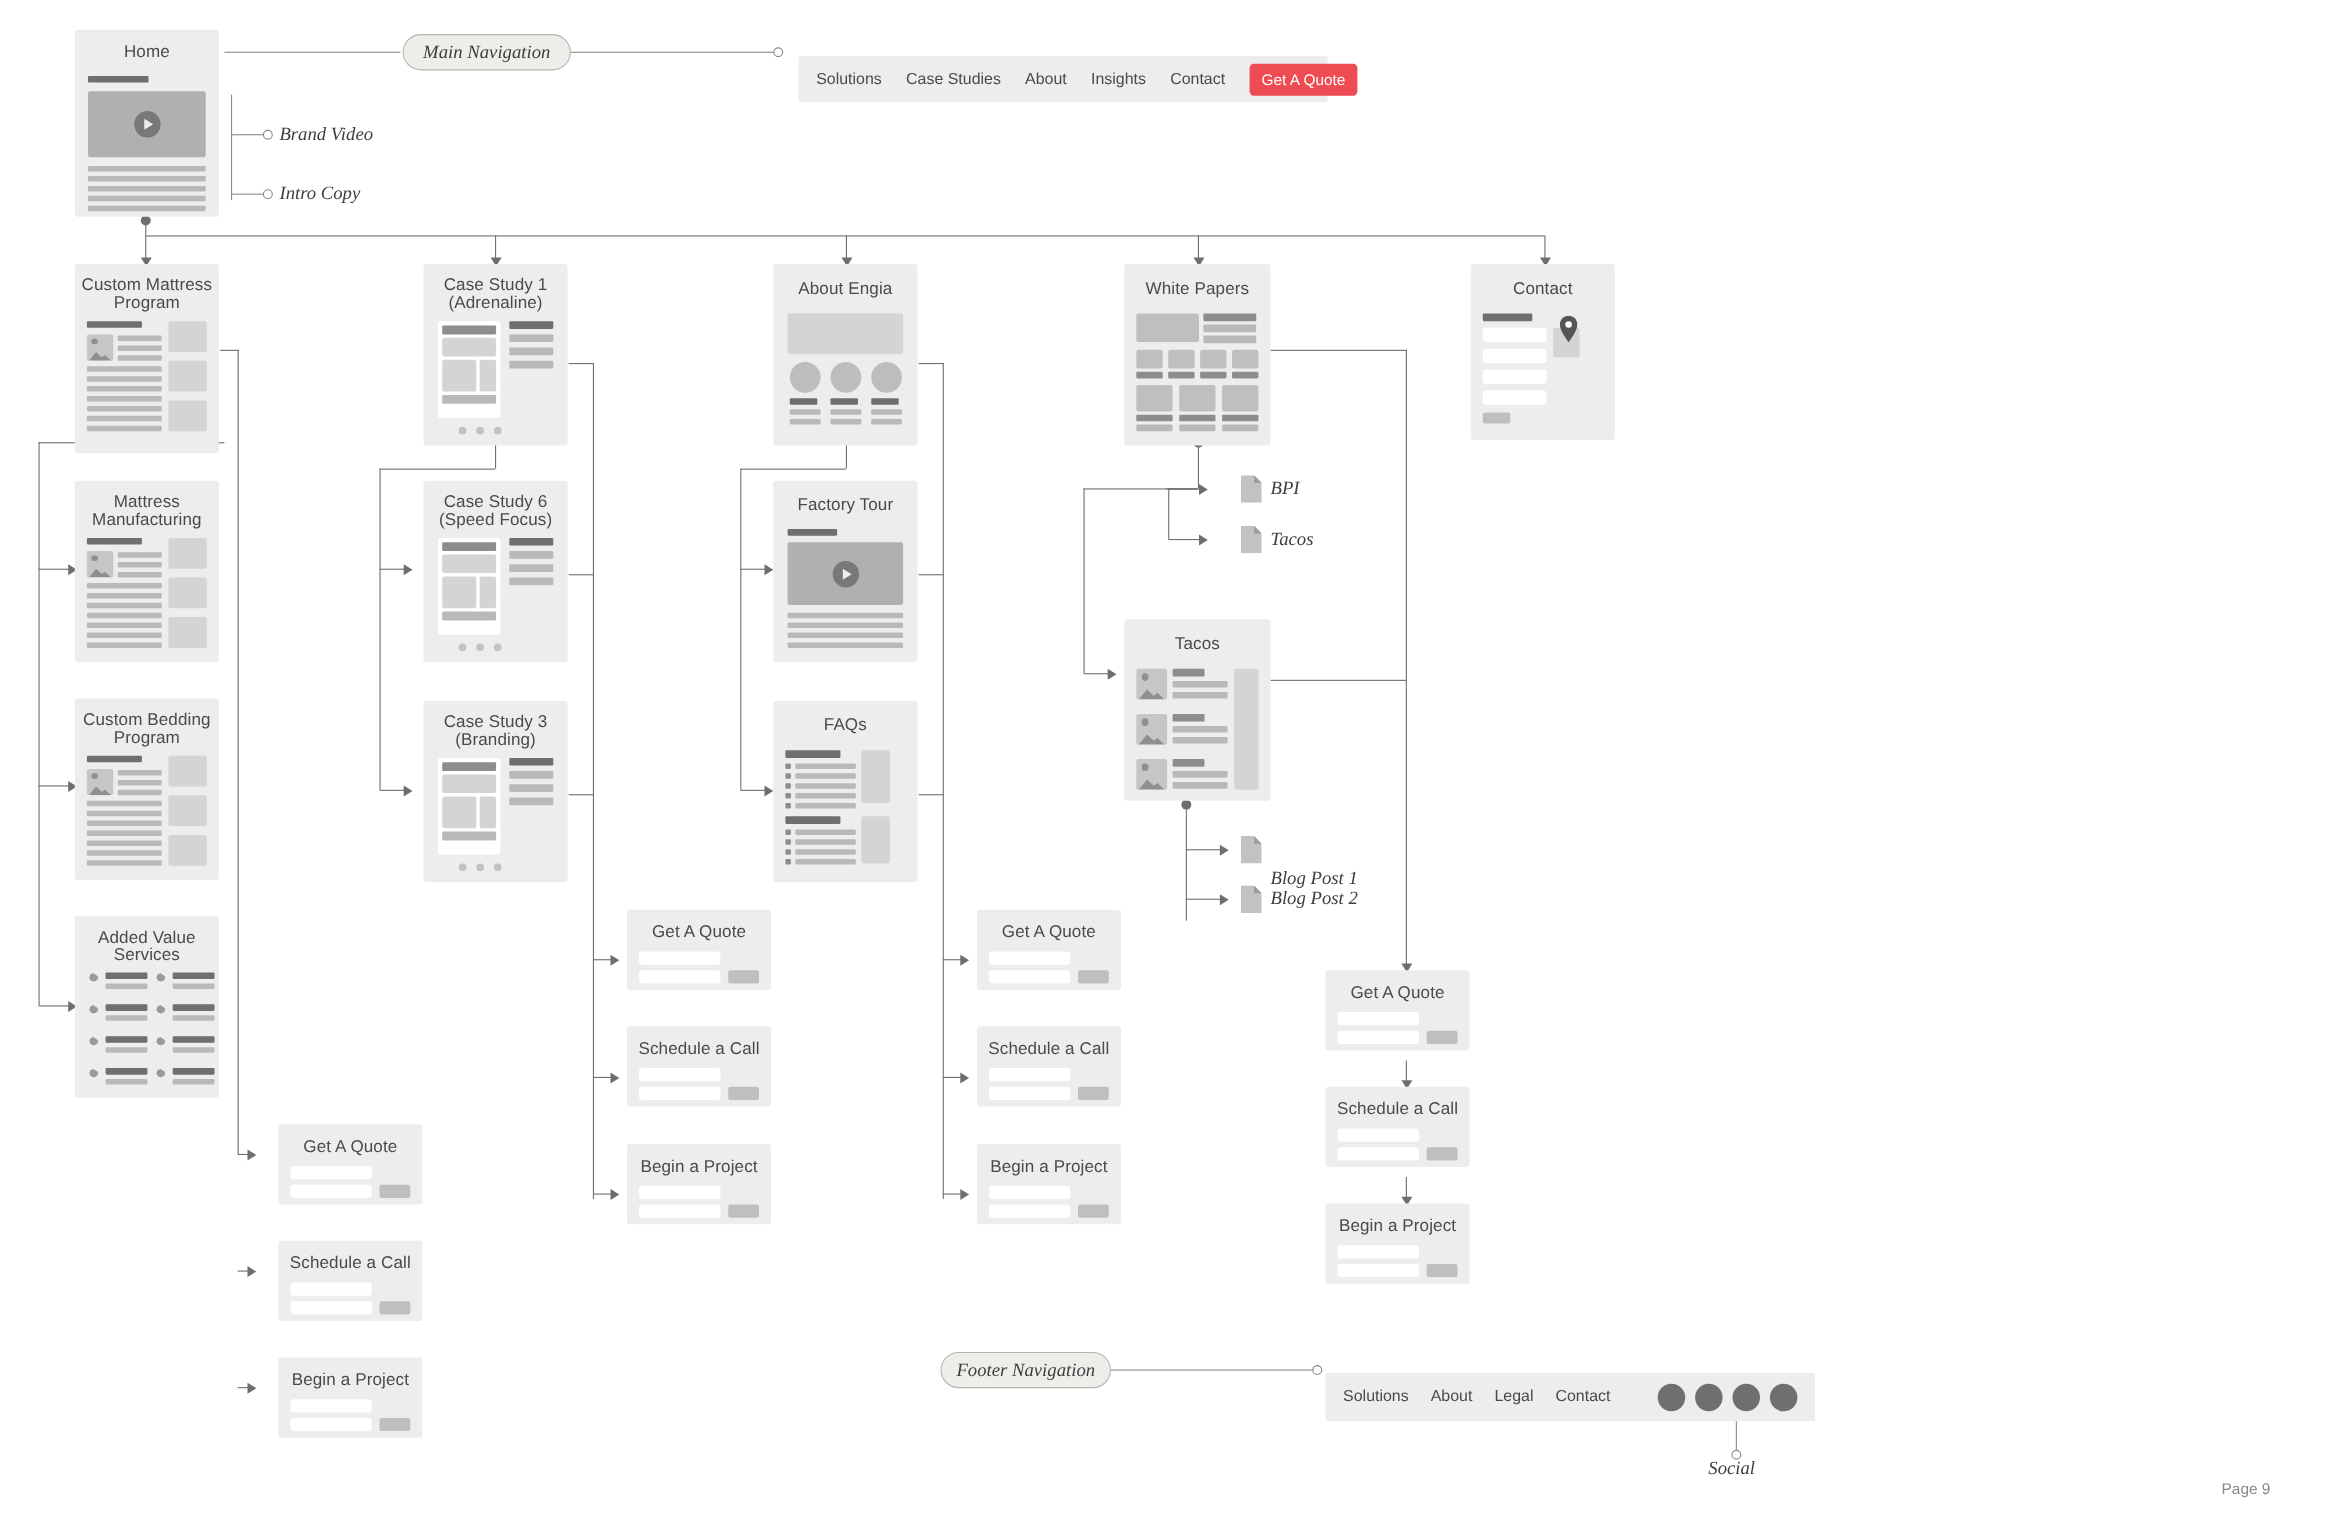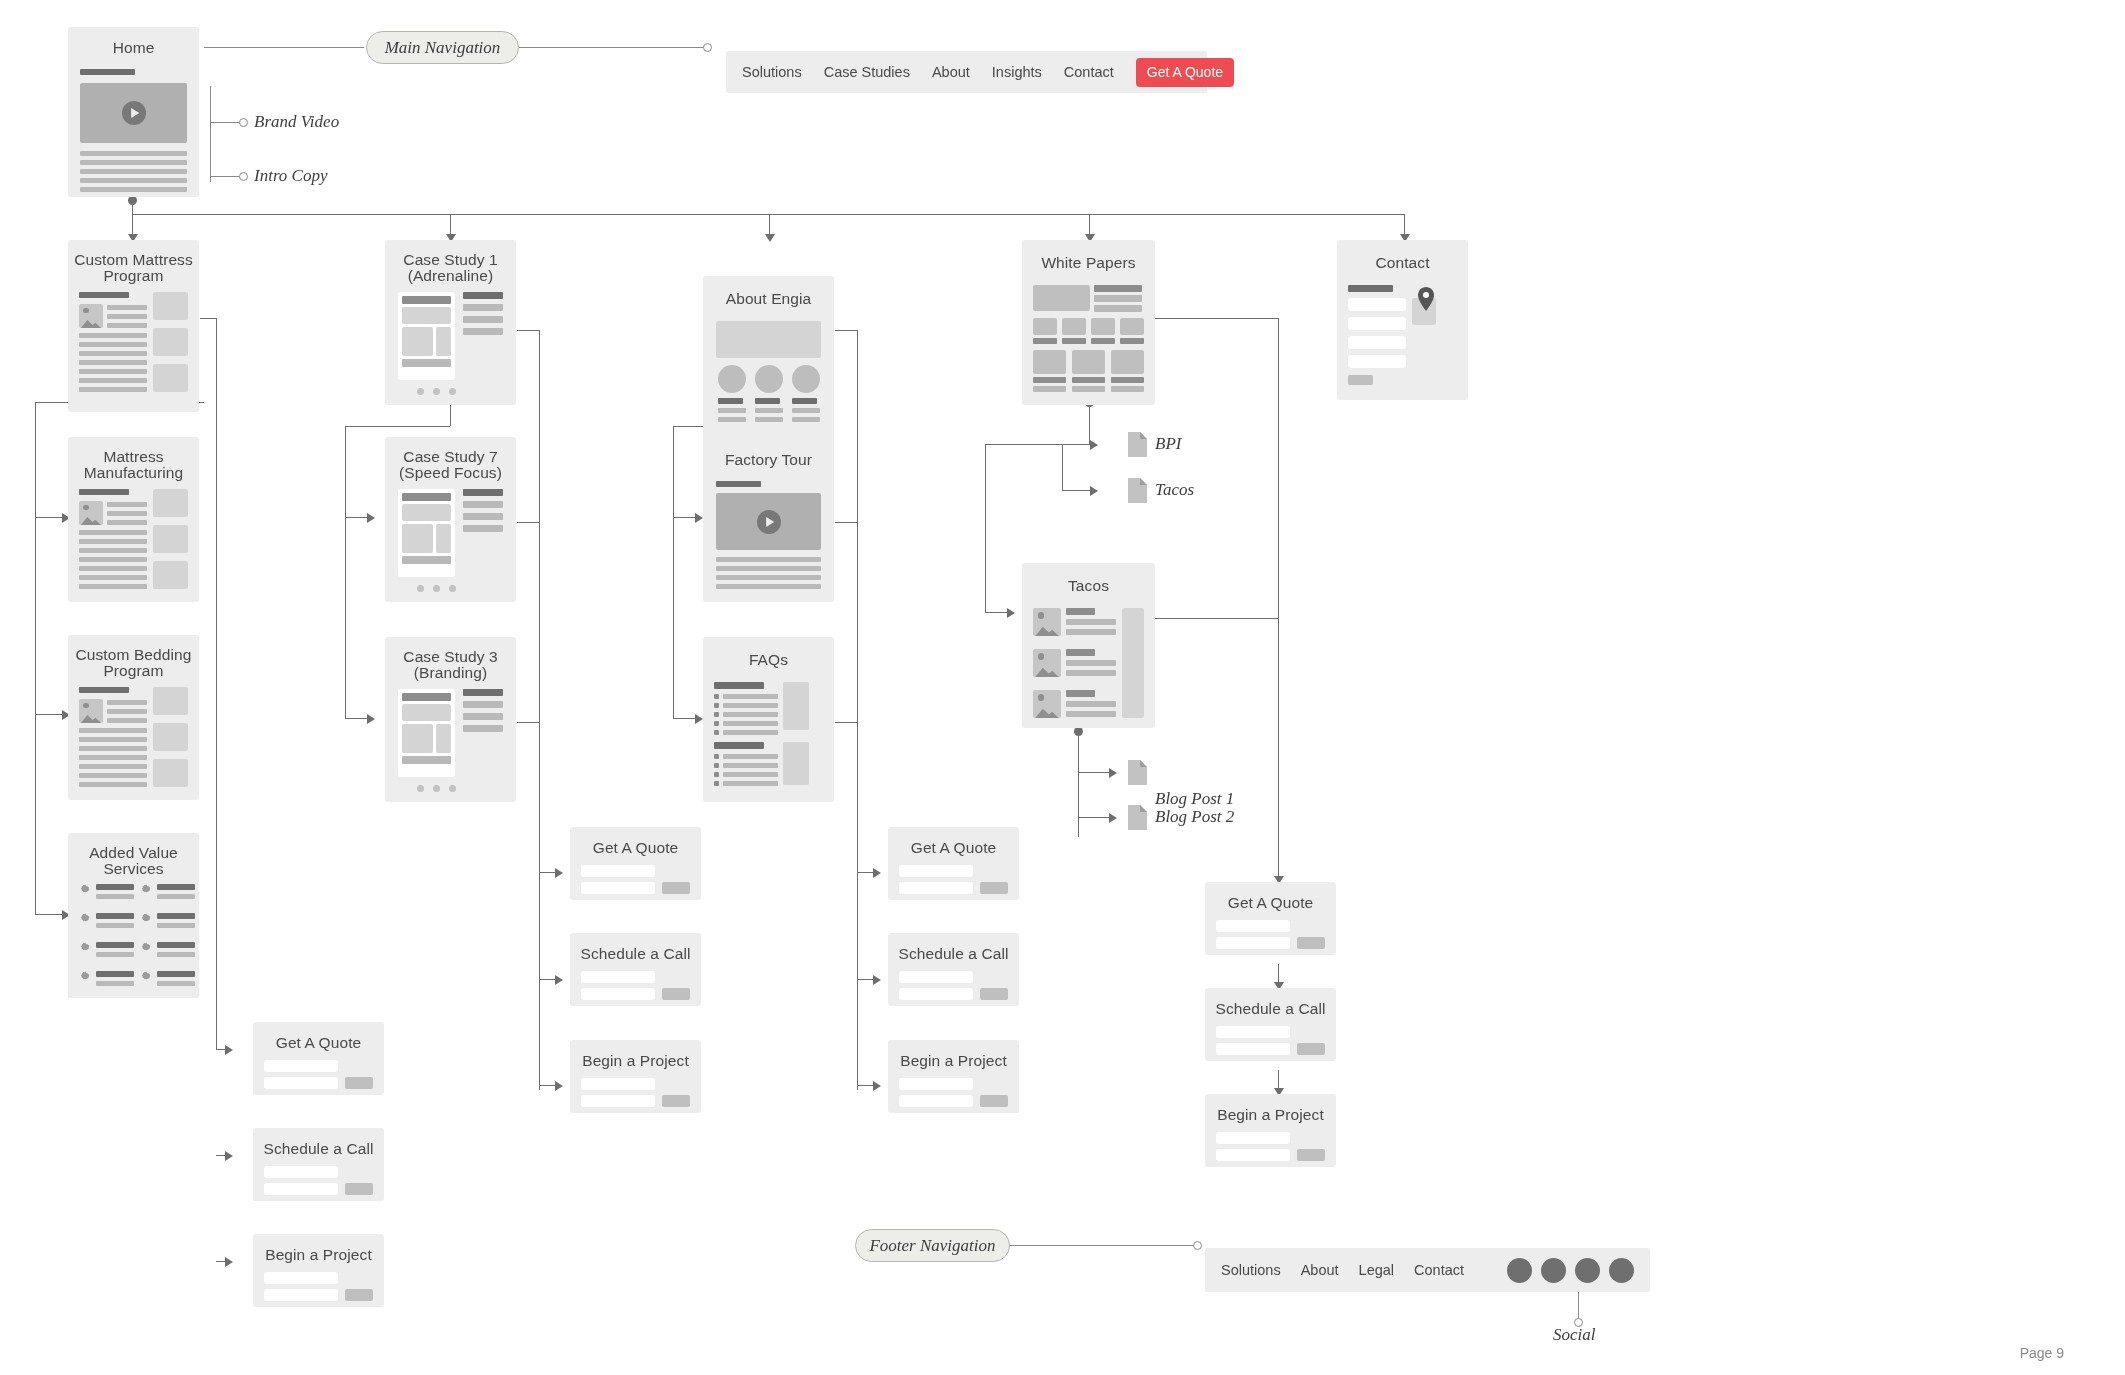--- a/index.html
+++ b/index.html
@@ -447,21 +447,21 @@
     <div class="bar" style="left:78px;top:76px;width:40px;height:7px;"></div>
     <div class="bar" style="left:78px;top:88px;width:40px;height:7px;"></div>
     <div class="dots" style="left:32px;top:148px;">
         <i></i>
         <i></i>
         <i></i>
       </div>
   </div>
 
   <div class="card" style="left:385px;top:437px;width:131px;height:165px;">
-    <div class="ttl" style="top:11px;">Case Study 7</div>
+    <div class="ttl" style="top:11px;">Case Study 6</div>
     <div class="ttl ttl2" style="top:27px;">(Speed Focus)</div>
     <div class="block w" style="left:13px;top:52px;width:57px;height:88px;"></div>
     <div class="bar d" style="left:17px;top:56px;width:49px;height:8px;"></div>
     <div class="block" style="left:17px;top:67px;width:49px;height:17px;"></div>
     <div class="block" style="left:17px;top:87px;width:31px;height:29px;"></div>
     <div class="block" style="left:51px;top:87px;width:15px;height:29px;"></div>
     <div class="bar" style="left:17px;top:119px;width:49px;height:8px;"></div>
     <div class="bar dd" style="left:78px;top:52px;width:40px;height:7px;"></div>
     <div class="bar" style="left:78px;top:64px;width:40px;height:7px;"></div>
     <div class="bar" style="left:78px;top:76px;width:40px;height:7px;"></div>
@@ -486,21 +486,21 @@
     <div class="bar" style="left:78px;top:64px;width:40px;height:7px;"></div>
     <div class="bar" style="left:78px;top:76px;width:40px;height:7px;"></div>
     <div class="bar" style="left:78px;top:88px;width:40px;height:7px;"></div>
     <div class="dots" style="left:32px;top:148px;">
         <i></i>
         <i></i>
         <i></i>
       </div>
   </div>
 
-  <div class="card" style="left:703px;top:240px;width:131px;height:165px;margin-top:36px;">
+  <div class="card" style="left:703px;top:240px;width:131px;height:165px;">
     <div class="ttl" style="top:14px;">About Engia</div>
     <div class="block" style="left:13px;top:45px;width:105px;height:37px;"></div>
     <div class="circ" style="left:15px;top:89px;width:28px;height:28px;"></div>
     <div class="circ" style="left:52px;top:89px;width:28px;height:28px;"></div>
     <div class="circ" style="left:89px;top:89px;width:28px;height:28px;"></div>
     <div class="bar dd" style="left:15px;top:122px;width:25px;height:6px;"></div>
     <div class="bar" style="left:15px;top:132px;width:28px;height:5px;"></div>
     <div class="bar" style="left:15px;top:141px;width:28px;height:5px;"></div>
     <div class="bar dd" style="left:52px;top:122px;width:25px;height:6px;"></div>
     <div class="bar" style="left:52px;top:132px;width:28px;height:5px;"></div>

